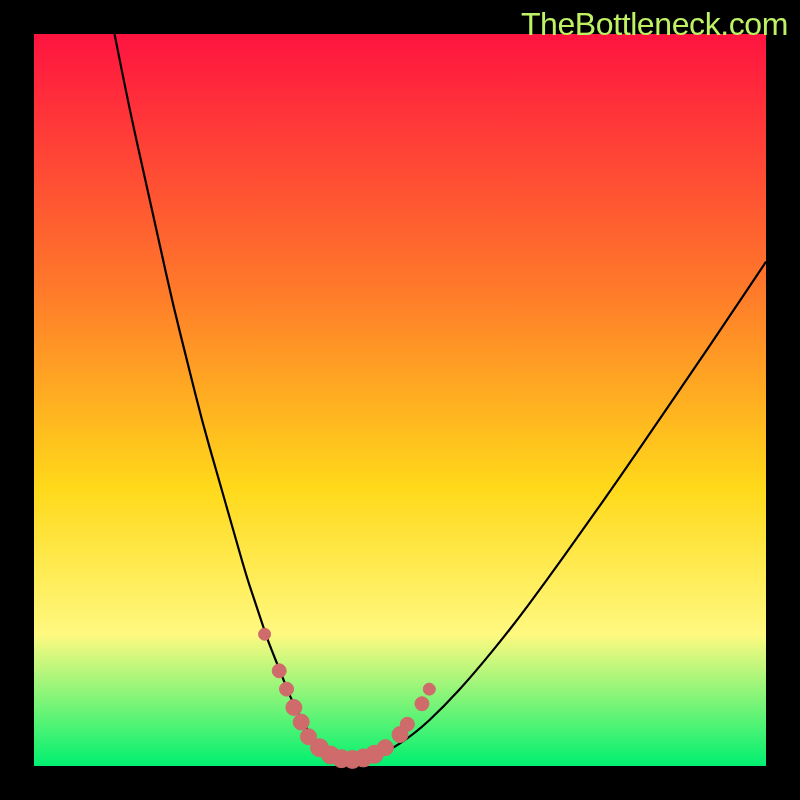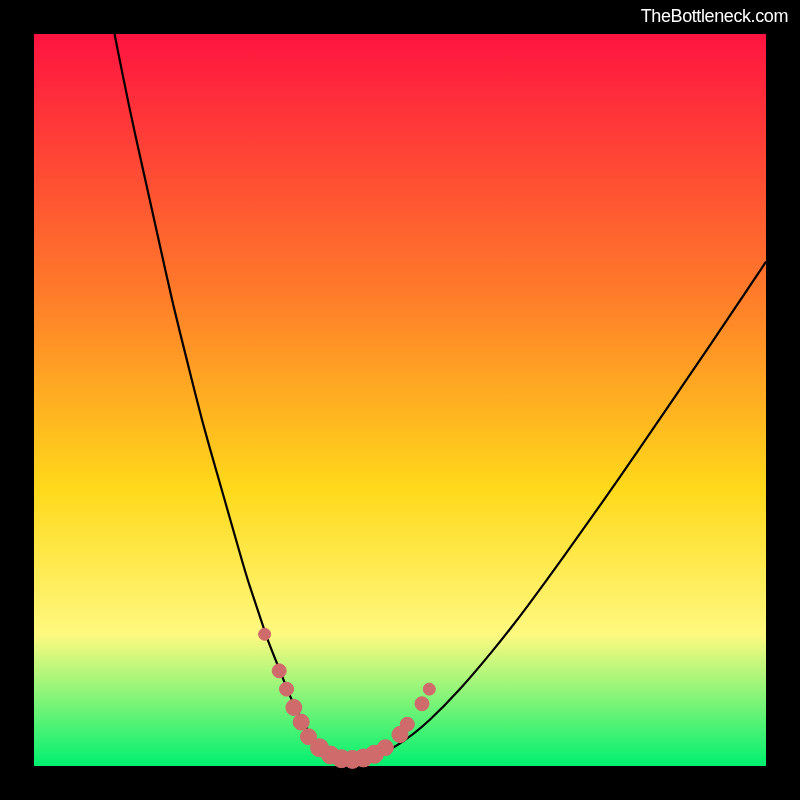--- a/index.html
+++ b/index.html
@@ -14,23 +14,23 @@
     position: relative;
     width: 800px;
     height: 800px;
     background: #000;
   }
   .watermark {
     position: absolute;
     top: 6px;
     right: 12px;
     font-family: Arial, Helvetica, sans-serif;
-    font-size: 18px;
+    font-size: 32px;
     font-weight: 500;
-    color: #ffffff;
+    color: #bef264;
     z-index: 10;
     letter-spacing: -0.4px;
   }
   svg {
     position: absolute;
     top: 0;
     left: 0;
   }
 </style>
 </head>

